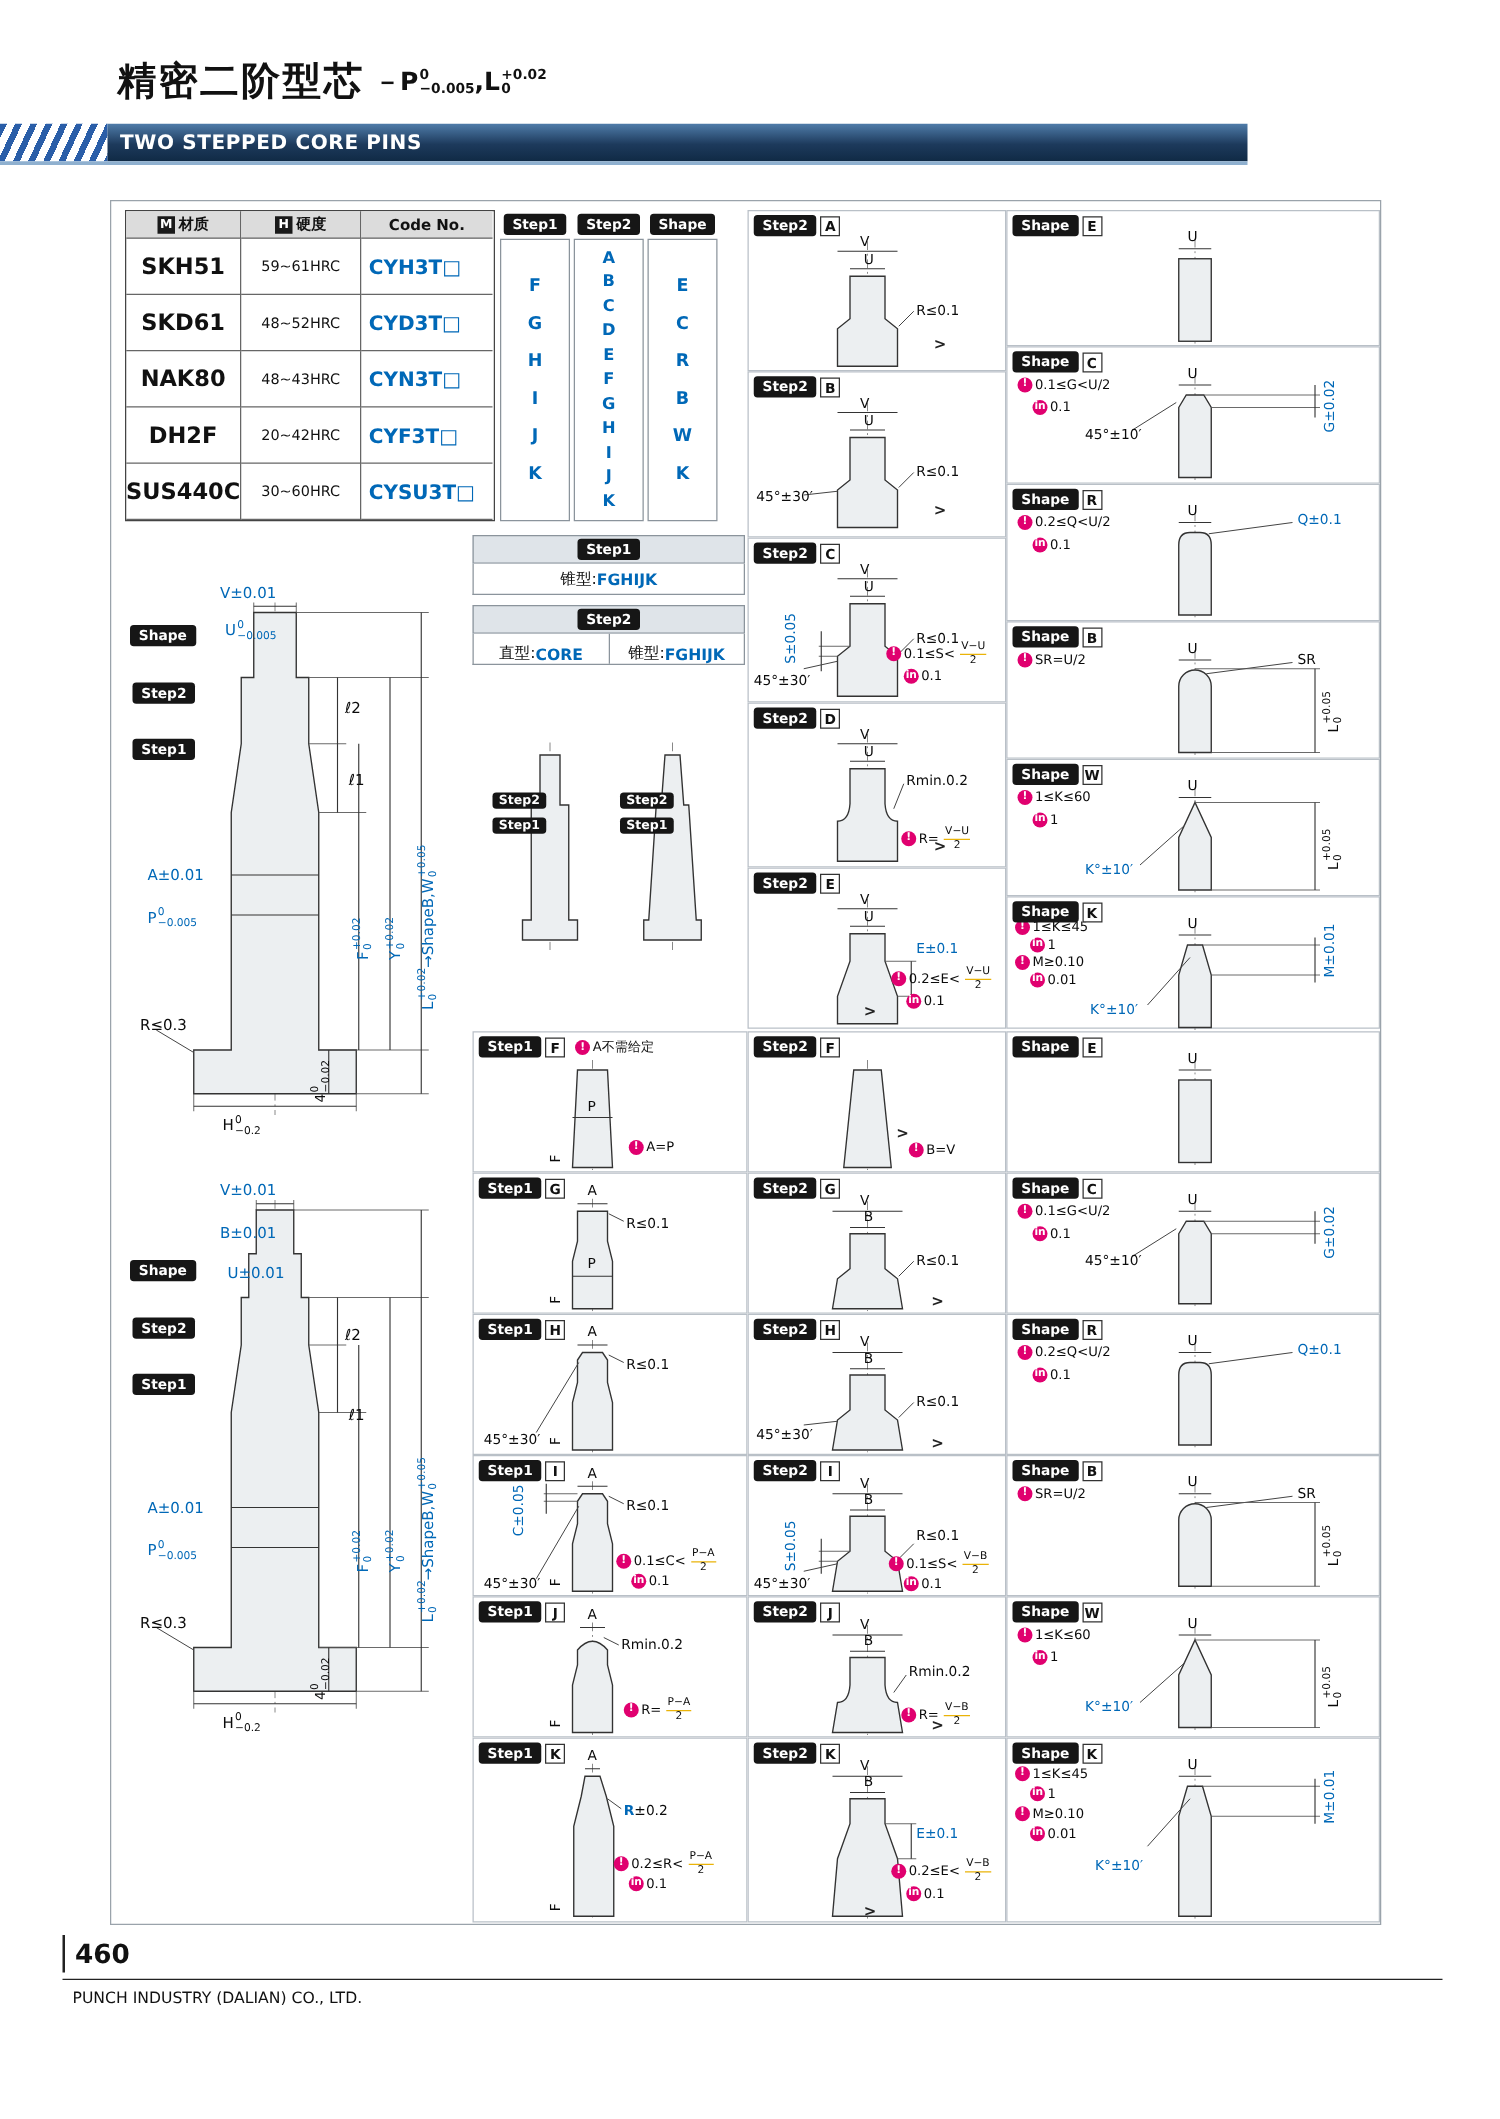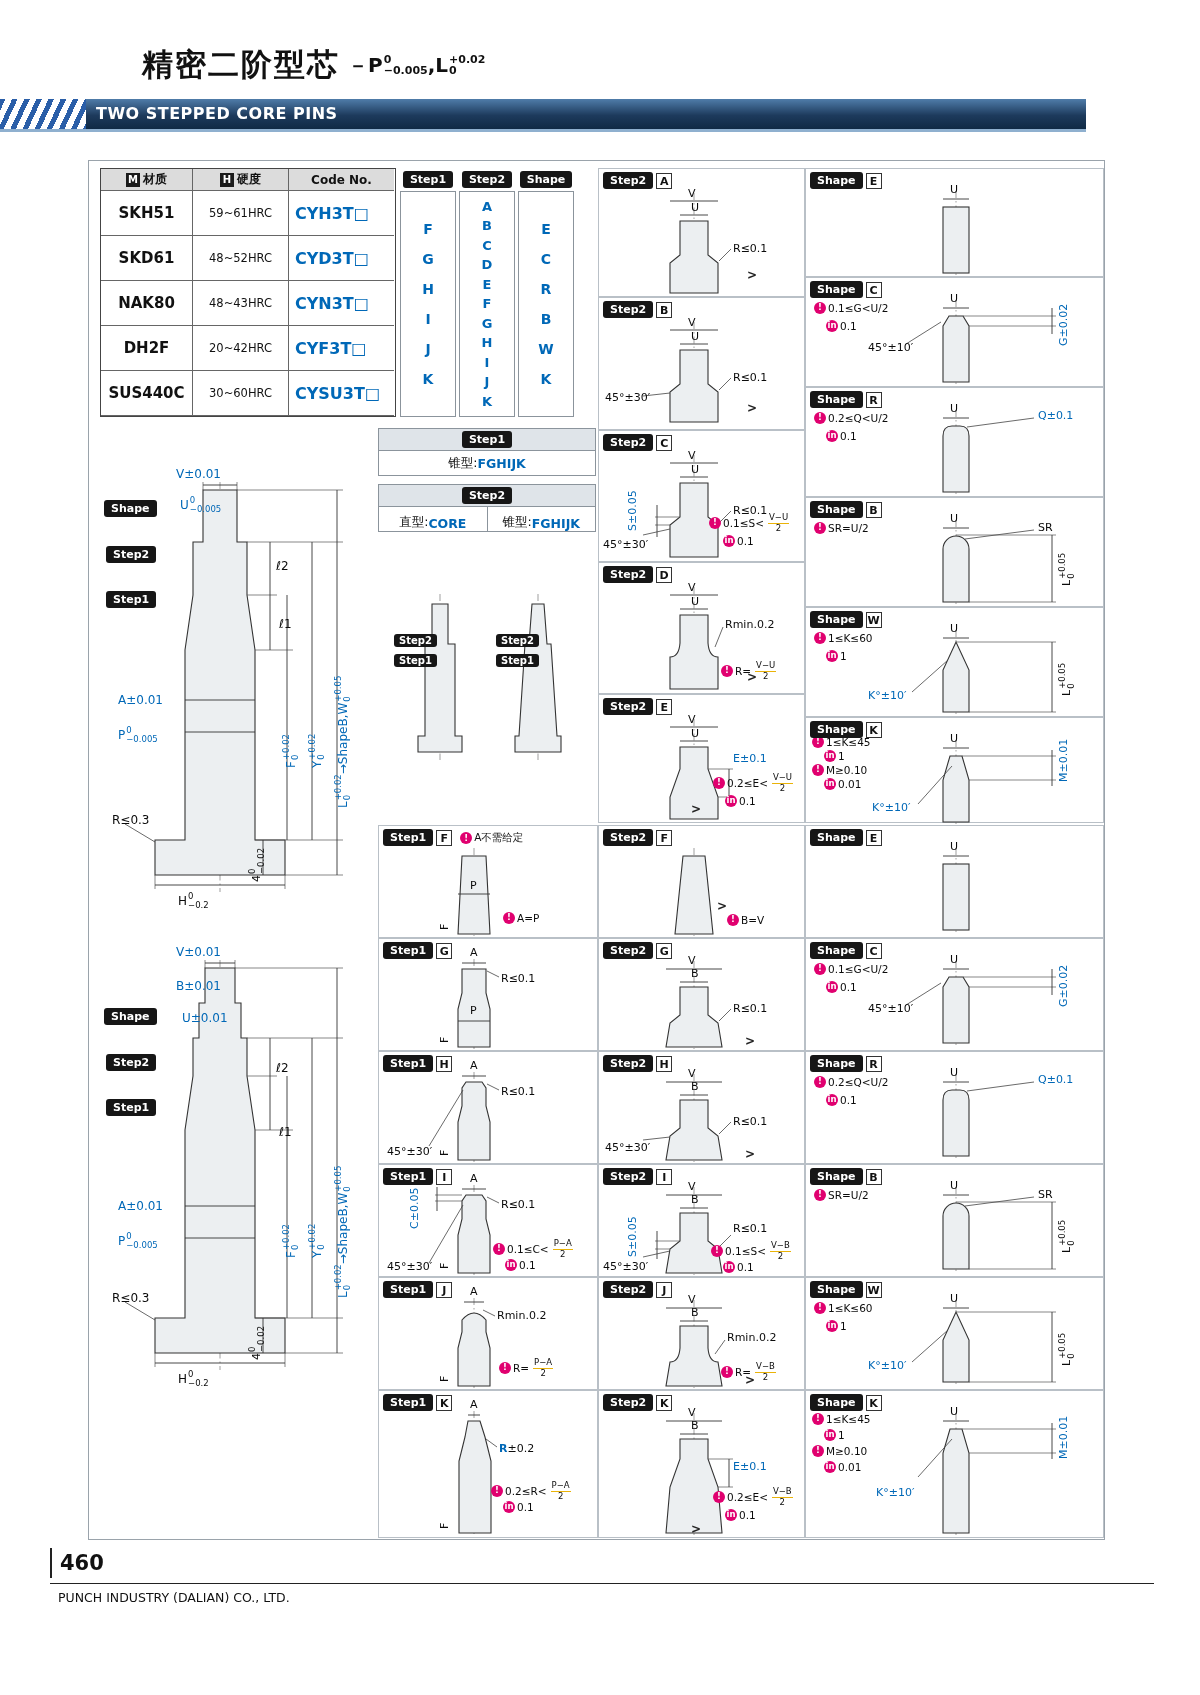--- a/index.html
+++ b/index.html
@@ -4,24 +4,24 @@
 <style>
   * { margin:0; padding:0; box-sizing:border-box; }
   html,body { background:#fff; }
   body {
     position:relative; width:1200px; height:1695px; overflow:hidden;
     font-family:"DejaVu Sans","Liberation Sans",sans-serif; color:#111;
   }
   .abs { position:absolute; }
 
   
-  .title { position:absolute; left:94px; top:44px; display:flex; align-items:center; font-weight:700;margin-left:48px; }
+  .title { position:absolute; left:94px; top:44px; display:flex; align-items:center; font-weight:700; }
   .title .cjk { font-size:31px; letter-spacing:2px; }
   .title .spec { font-size:20px; margin-left:8px; display:inline-flex; align-items:center; }
-  .banner { position:absolute; left:0; top:99px; width:1086px; height:33px; }
+  .banner { position:absolute; left:0; top:99px; width:998px; height:33px; }
   .banner .hatch { position:absolute; left:0; top:0; width:86px; height:30px;
     background:repeating-linear-gradient(115deg,#2a5ea8 0 5px,#ffffff 5px 11px); }
   .banner .bar { position:absolute; left:86px; right:0; top:0; height:30px;
     background:linear-gradient(180deg,#4f7ca9 0%,#1d3a5c 55%,#102a45 100%);
     color:#fff; font-size:16px; font-weight:700; letter-spacing:.5px; line-height:30px; padding-left:10px; }
   .banner .underline { position:absolute; left:0; right:0; top:30px; height:3px; background:#8fb0cf; }
 
   
   .frame { position:absolute; left:88px; top:160px; width:1017px; height:1380px; border:1px solid #9aa3ab; }
 
@@ -44,21 +44,21 @@
           font-size:11px; font-weight:700; background:#fff; margin-left:3px; padding:0 1px; }
 
   
   .mtable { position:absolute; left:100px; top:168px; width:296px; border:1.4px solid #444;
             display:grid; grid-template-columns:92px 96px 105px; grid-template-rows:22px repeat(5,45px); background:#fff; }
   .mtable > div { border-right:1px solid #666; border-bottom:1px solid #666; display:flex; align-items:center; justify-content:center; }
   .mtable > div:nth-child(3n) { border-right:none; }
   .mt-h { background:#dcdcdc; font-size:12px; font-weight:700; gap:3px; }
   .sq { width:14px; height:14px; background:#1a1a1a; color:#fff; font-size:10px; font-weight:700;
         display:inline-flex; align-items:center; justify-content:center; }
-  .mt-mat { font-size:15px; font-weight:700; }
+  .mt-mat { font-size:18px; font-weight:700; }
   .mt-hard { font-size:11.5px; }
   .mt-code { font-size:16px; font-weight:700; color:#0068b7; justify-content:flex-start !important; padding-left:6px; }
 
   .stepcol { position:absolute; top:168px; width:56px; text-align:center; }
   .stepcol .letters { margin-top:3px; border:1px solid #8b949c; background:#fff; height:226px;
                       display:flex; align-items:center; justify-content:center; white-space:pre-line;
                       color:#0068b7; font-weight:700; font-size:14px; }
   .lh30 { line-height:30px; }
   .lh19 { line-height:19.5px; font-size:13px !important; }
 

